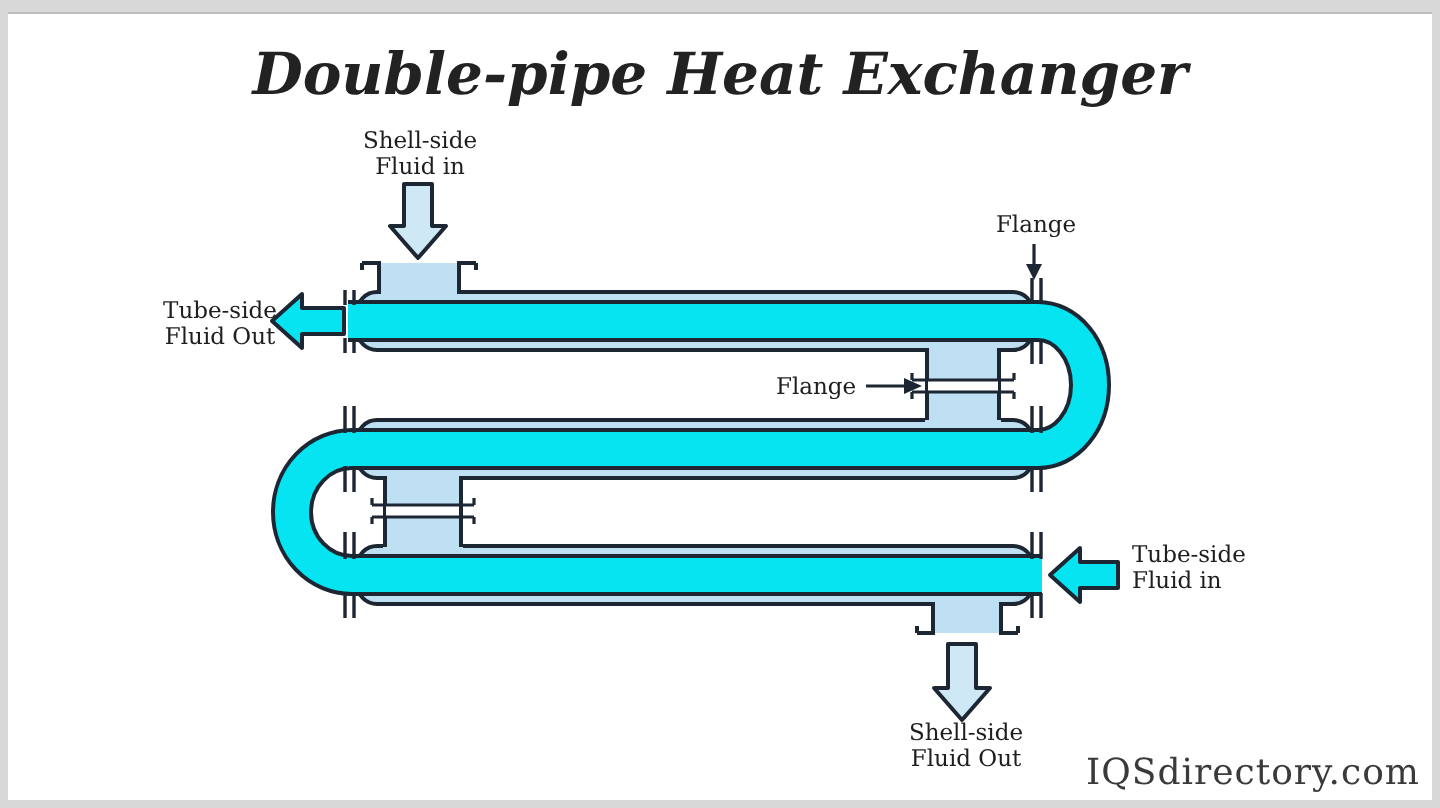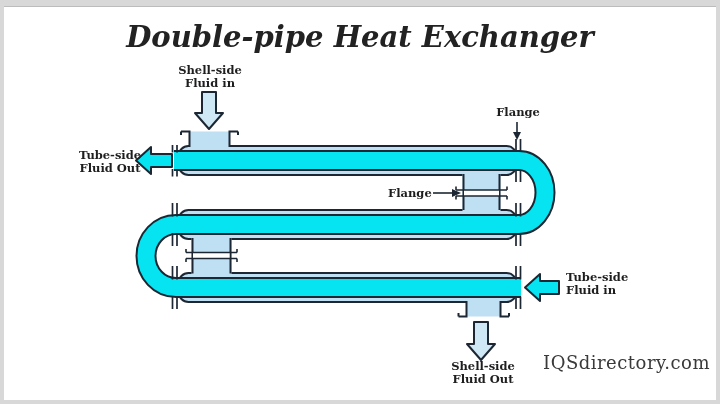--- a/index.html
+++ b/index.html
@@ -22,25 +22,25 @@
   .gapband{fill:var(--c-background);}
   .arrow-pale{fill:var(--c-arrow_pale);stroke:var(--c-outline);stroke-width:2;stroke-linejoin:round;}
   .arrow-cyan{fill:var(--c-tube);stroke:var(--c-outline);stroke-width:2;stroke-linejoin:round;}
   .ptr-head{fill:var(--c-outline);stroke:none;}
 
   
   .title{position:absolute;left:0;top:20px;width:100%;text-align:center;
          font-size:29px;font-weight:700;color:var(--c-title_text);
          letter-spacing:0px;white-space:nowrap;font-style:italic;}
   .lbl{position:absolute;font-size:11.5px;line-height:13px;color:var(--c-label_text);
-       white-space:pre-line;text-align:center;font-weight:bold;}
+       white-space:pre-line;text-align:center;}
   .lbl.left-align{text-align:left;}
   .lbl.right-align{text-align:right;}
   .center-x{transform:translateX(-50%);}
-  .watermark{position:absolute;right:10px;top:352px;font-size:18px;
+  .watermark{position:absolute;right:10px;top:376px;font-size:18px;
              color:var(--c-watermark_text);letter-spacing:0.5px;}
 </style>
 </head>
 <body>
 
 <div class="frame">
   <div class="panel"></div>
 </div>
 
 <div class="stage">

